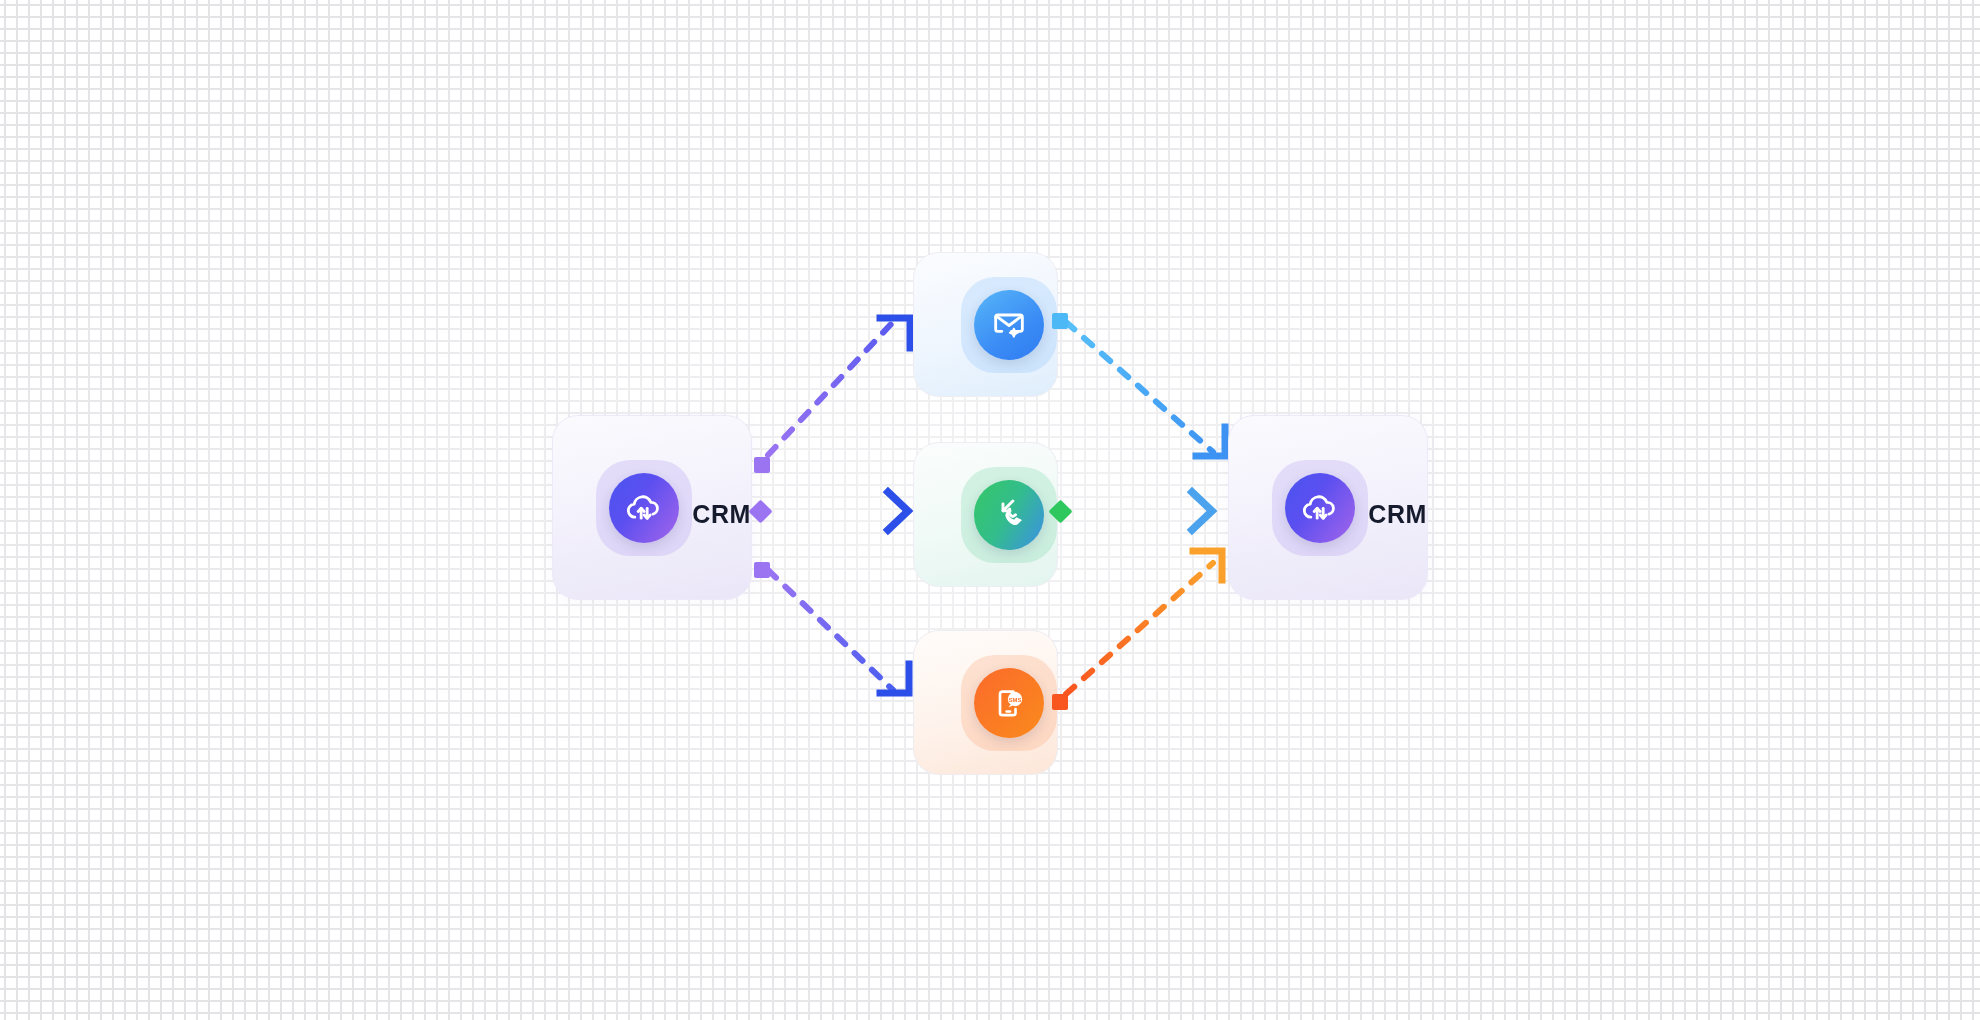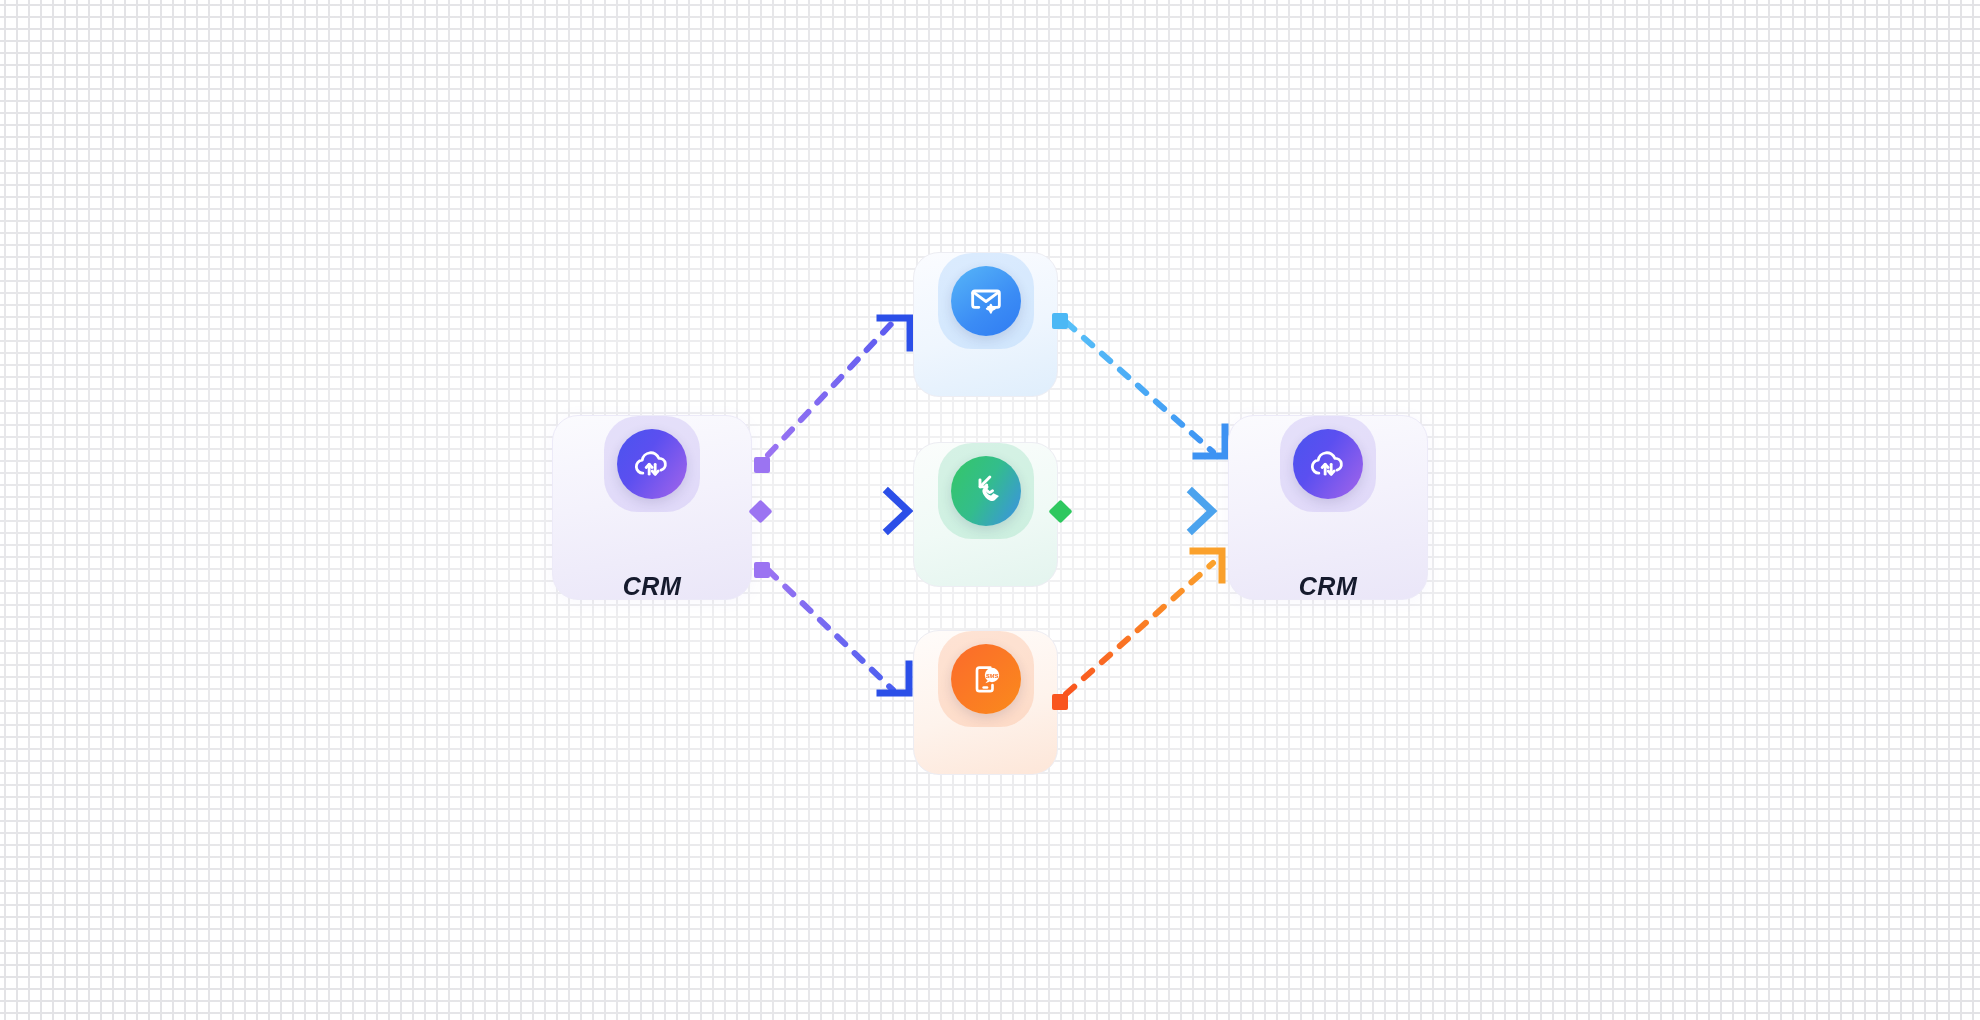--- a/index.html
+++ b/index.html
@@ -41,25 +41,24 @@
     height: 1020px;
     z-index: 2;
     pointer-events: none;
   }
 
   .node {
     position: absolute;
     box-sizing: border-box;
     border-radius: 26px;
     display: flex;
-    flex-direction: column;
+    flex-direction: row;
     align-items: center;
-    justify-content: space-between;
+    justify-content: flex-end;
     z-index: 3;
-    font-style: italic;
   }
 
   .node-crm {
     width: 200px;
     height: 185px;
     border: 1.5px solid #eceaf8;
     background: linear-gradient(170deg, #fbfbfe 0%, #f4f2fc 45%, #eae6f8 100%);
     box-shadow: 0 2px 16px rgba(130,110,210,0.055);
   }
 

